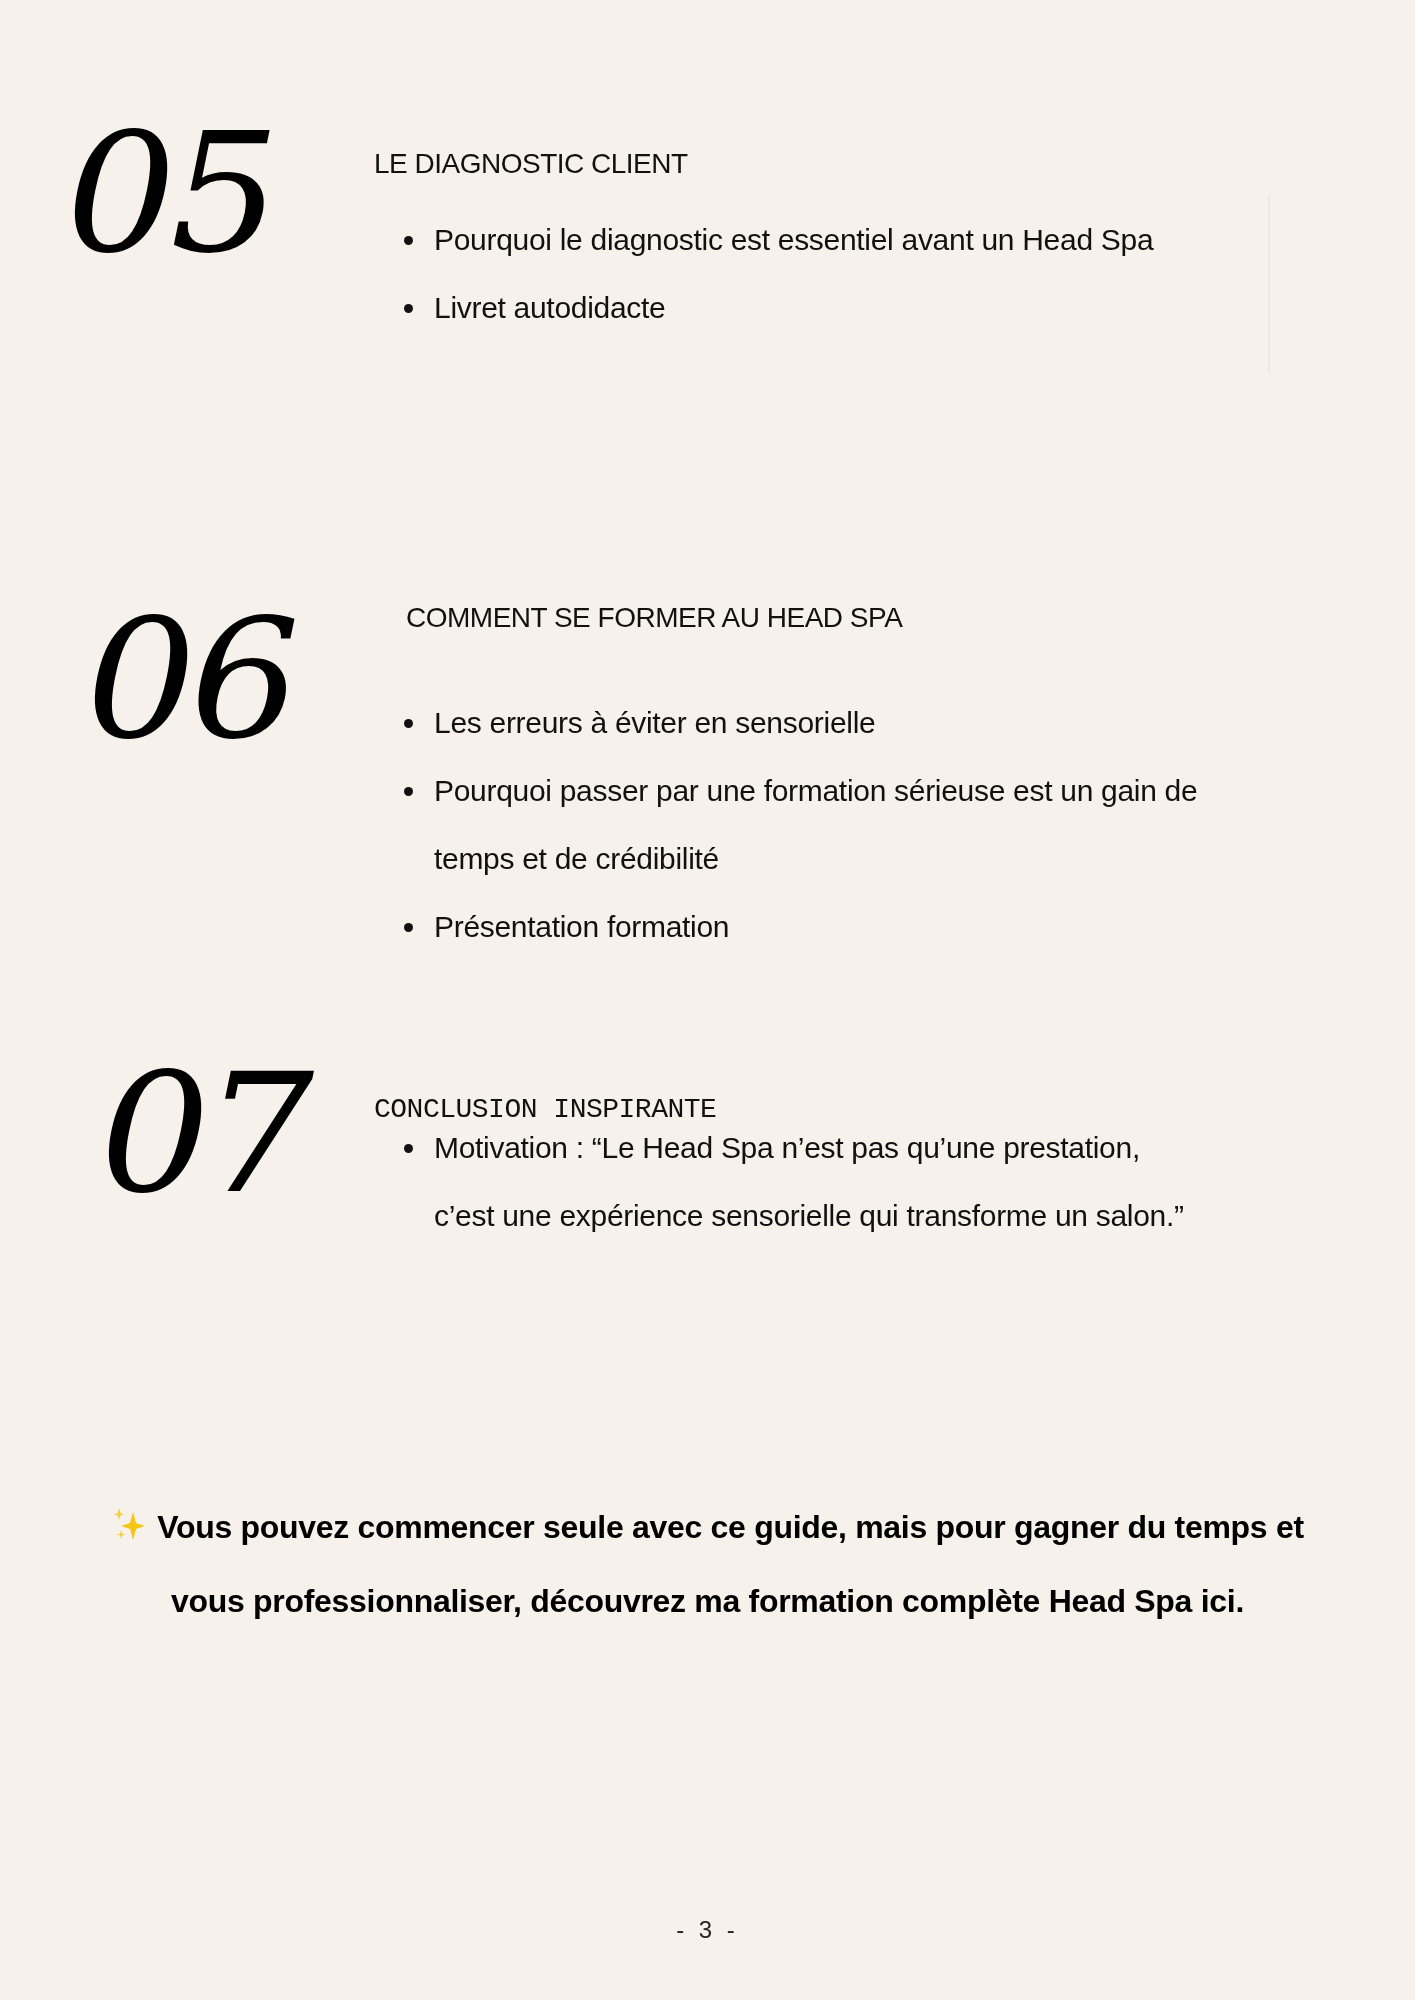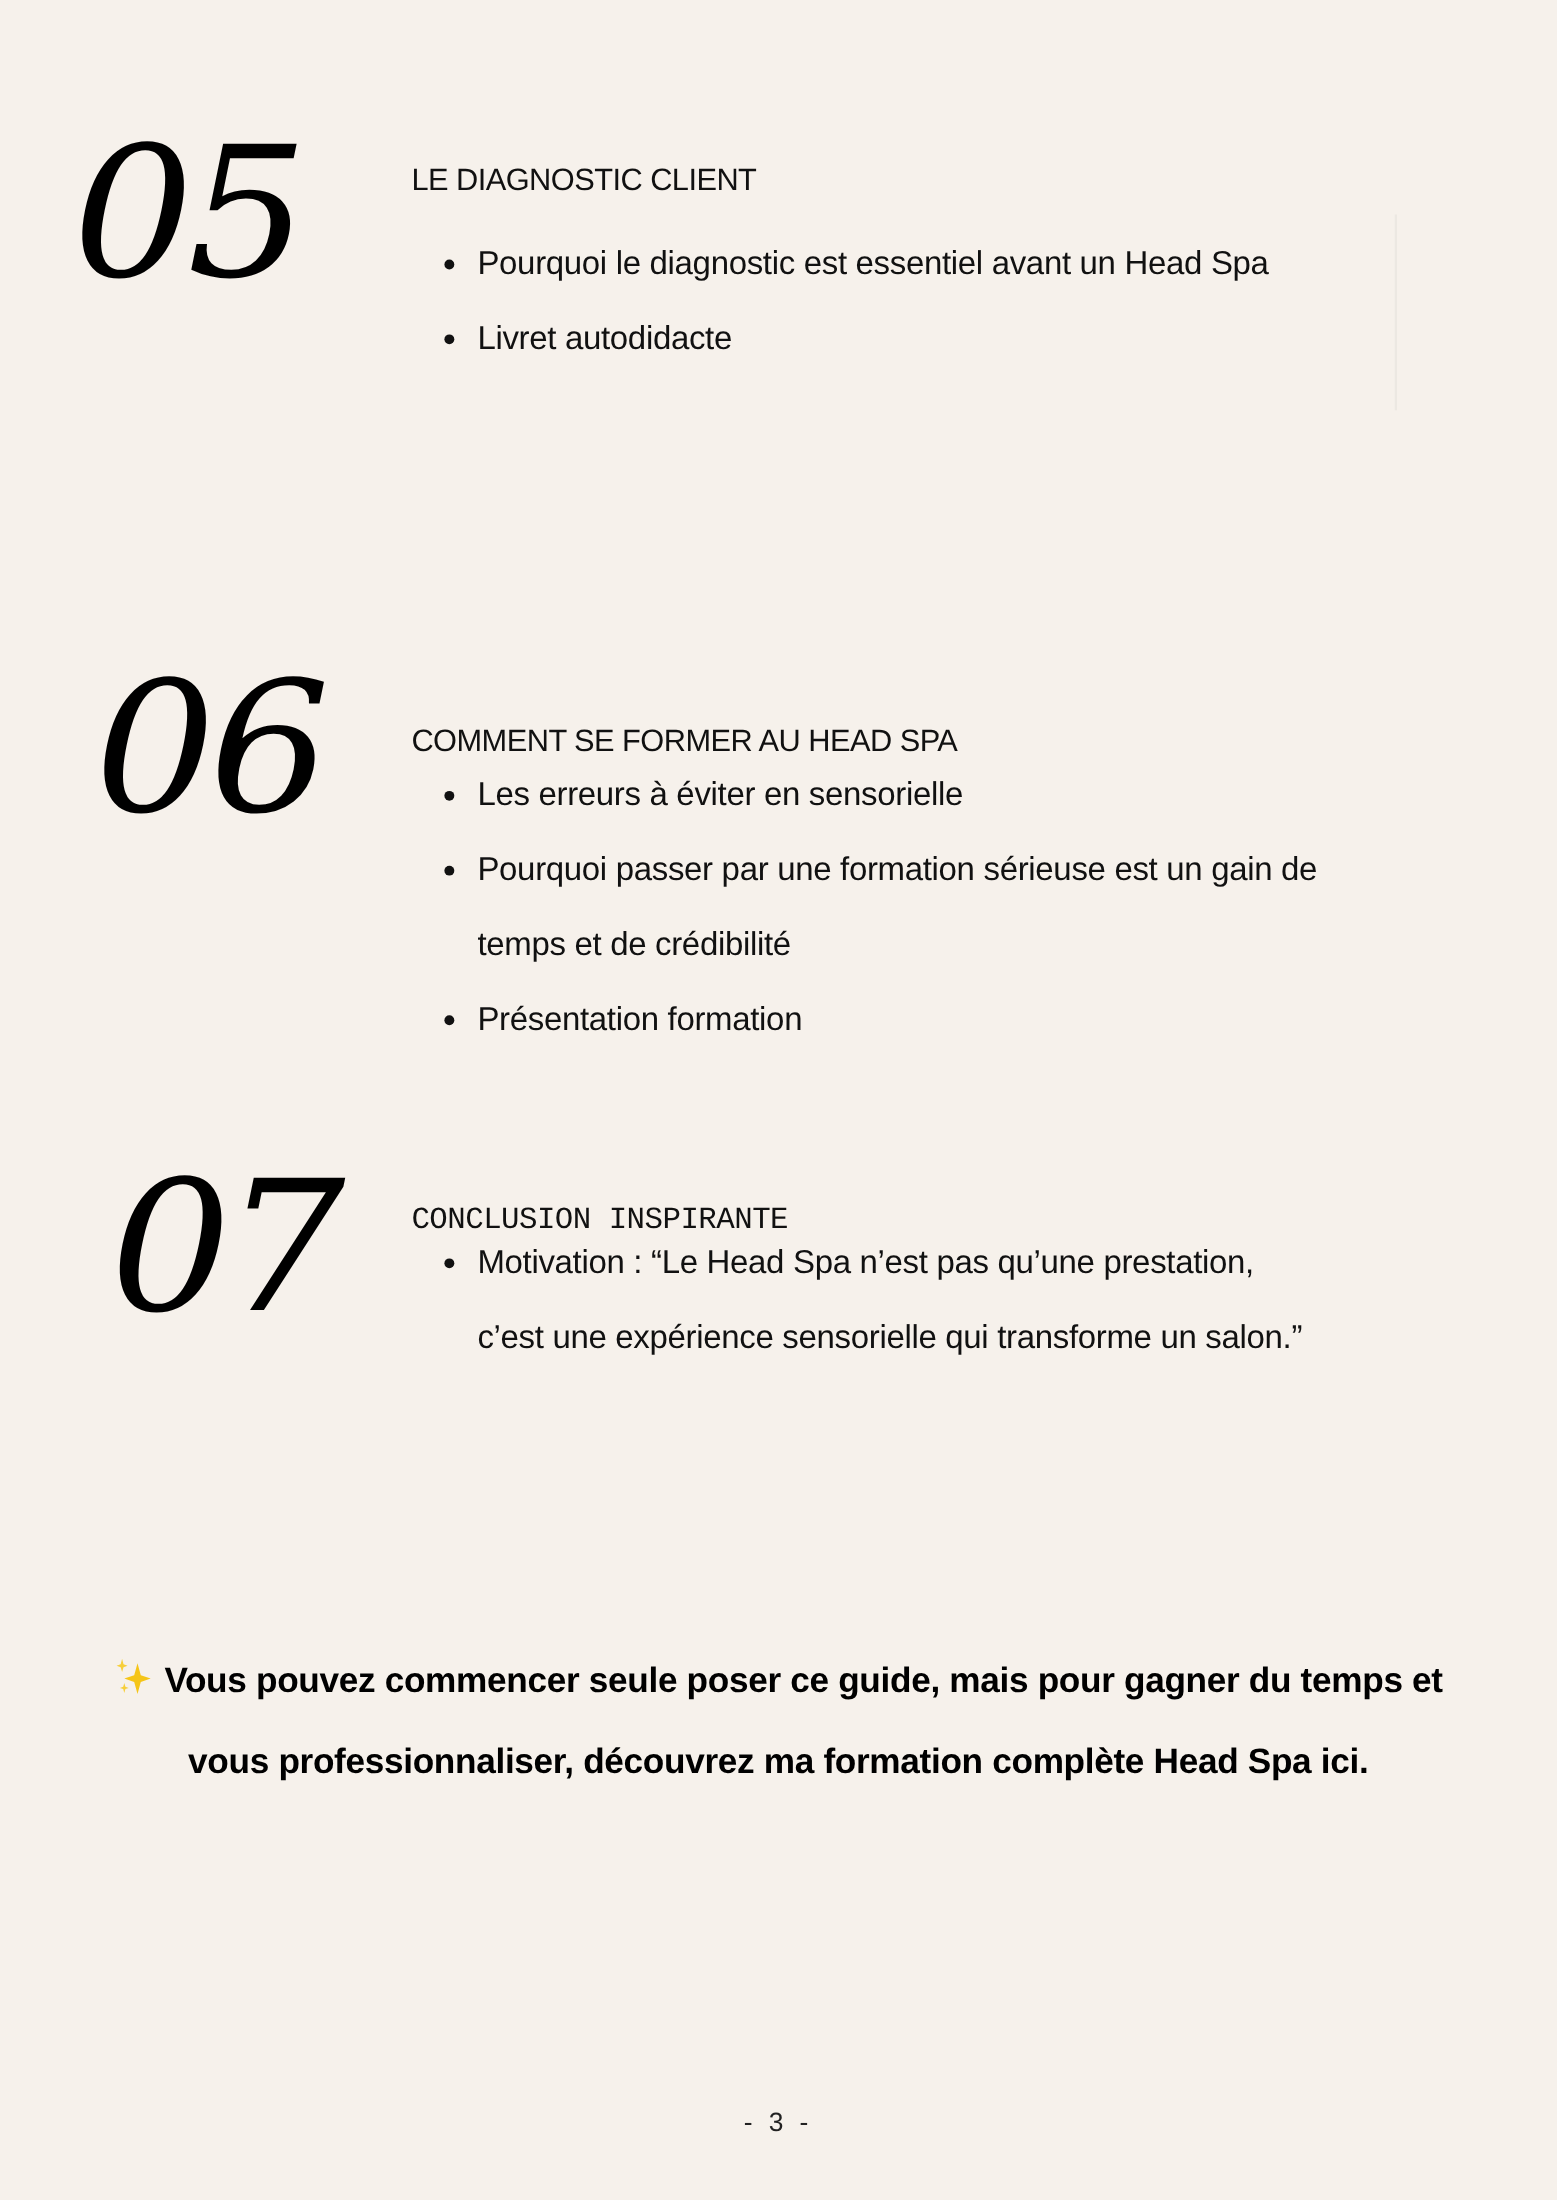--- a/index.html
+++ b/index.html
@@ -131,21 +131,21 @@
     <li class="bullet">
       <span class="bullet-dot"></span>
       <span class="bullet-text">Livret autodidacte</span>
     </li>
   </ul>
 </div>
 <div class="faint-rule"></div>
 
 <div class="section" style="top:0;">
   <div class="numeral" style="left:86px; top:598px;">06</div>
-  <h2 class="section-title" style="top:660px;">COMMENT SE FORMER AU HEAD SPA</h2>
+  <h2 class="section-title" style="top:604px;margin-left:32px;">COMMENT SE FORMER AU HEAD SPA</h2>
   <ul class="bullets" style="top:689px;">
     <li class="bullet">
       <span class="bullet-dot"></span>
       <span class="bullet-text">Les erreurs à éviter en sensorielle</span>
     </li>
     <li class="bullet">
       <span class="bullet-dot"></span>
       <span class="bullet-text">Pourquoi passer par une formation sérieuse est un gain de</span>
       <span class="bullet-text">temps et de crédibilité</span>
     </li>
@@ -169,18 +169,18 @@
 </div>
 
 <div class="cta">
   <span class="cta-line">
     <span class="sparkle">
       <svg width="36" height="36" viewBox="0 0 36 36">
         <path d="M22 6 L25 17 L34 20 L25 23 L22 34 L19 23 L10 20 L19 17 Z" fill="#f5c518"></path>
         <path d="M8 2 L9.3 7 L13 8.3 L9.3 9.6 L8 14 L6.7 9.6 L3 8.3 L6.7 7 Z" fill="#f7cf3a"></path>
         <path d="M10 24 L11 27.5 L14 28.5 L11 29.5 L10 33 L9 29.5 L6 28.5 L9 27.5 Z" fill="#f7cf3a"></path>
       </svg>
-    </span><span>Vous pouvez commencer seule poser ce guide, mais pour gagner du temps et</span>
+    </span><span>Vous pouvez commencer seule avec ce guide, mais pour gagner du temps et</span>
   </span>
   <span class="cta-line">vous professionnaliser, découvrez ma formation complète Head Spa ici.</span>
 </div>
 
 <div class="page-number">- 3 -</div>
 
 </body></html>

